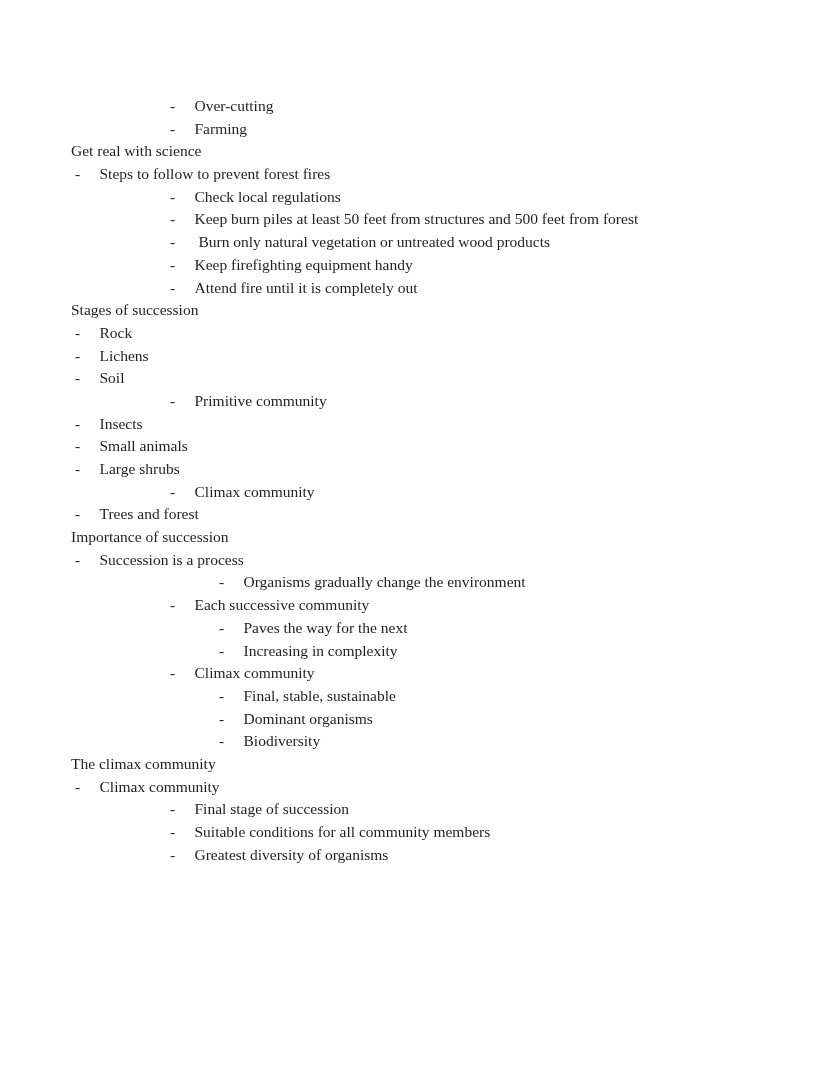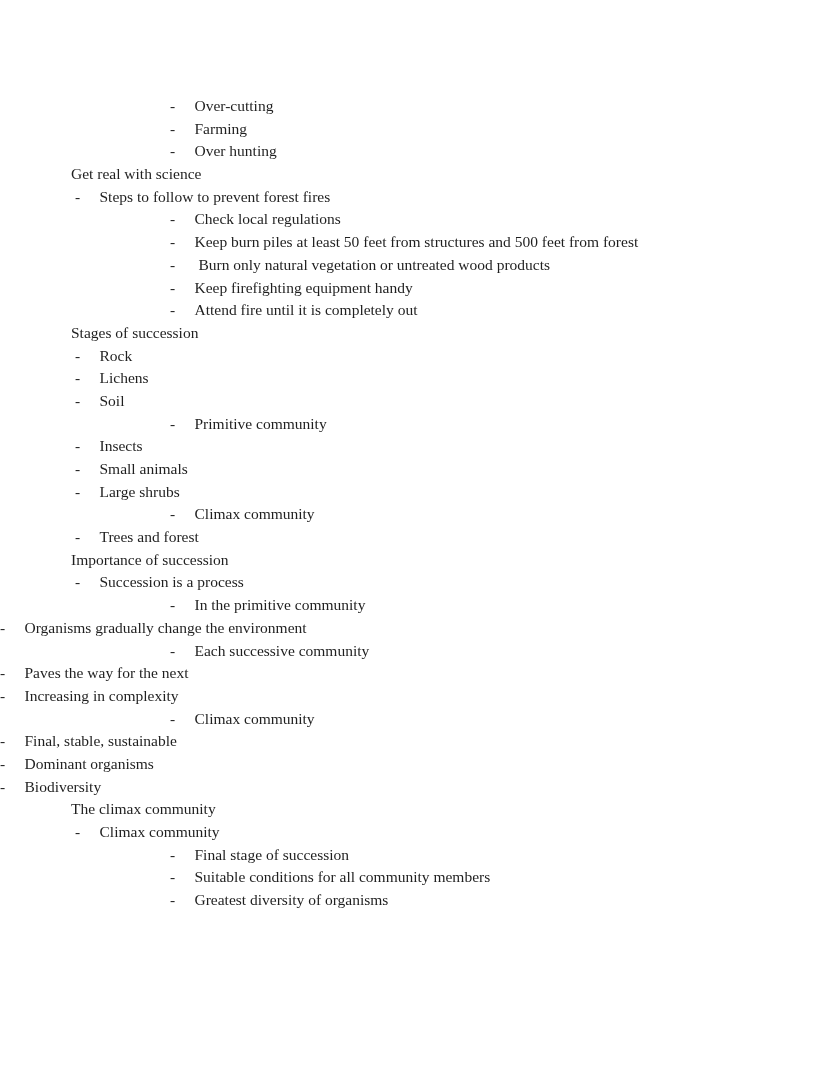--- a/index.html
+++ b/index.html
@@ -26,54 +26,52 @@
   .line {
     font-size: 15.5px;
     line-height: 22.68px;
     color: #1f1f1f;
     white-space: pre-wrap;
     box-sizing: border-box;
   }
   .lv0 { padding-left: 71px; }
   .lv1 { padding-left: 75px; }
   .lv2 { padding-left: 170px; }
-  .lv3 { }
+  .lv3 { padding-left: 219px; }
   .marker {
     display: inline-block;
     width: 24.5px;
   }
 </style>
 </head>
 <body>
 
 <div class="page">
   <div class="doc-body">
       <div class="line lv2"><span class="marker">-</span><span>Over-cutting</span></div>
       <div class="line lv2"><span class="marker">-</span><span>Farming</span></div>
-      <div class="line lv2"><span class="marker">-</span><span>Over hunting</span></div>
       <div class="line lv0"><span>Get real with science</span></div>
       <div class="line lv1"><span class="marker">-</span><span>Steps to follow to prevent forest fires</span></div>
       <div class="line lv2"><span class="marker">-</span><span>Check local regulations</span></div>
       <div class="line lv2"><span class="marker">-</span><span>Keep burn piles at least 50 feet from structures and 500 feet from forest</span></div>
       <div class="line lv2"><span class="marker">-</span><span> Burn only natural vegetation or untreated wood products</span></div>
       <div class="line lv2"><span class="marker">-</span><span>Keep firefighting equipment handy</span></div>
       <div class="line lv2"><span class="marker">-</span><span>Attend fire until it is completely out</span></div>
       <div class="line lv0"><span>Stages of succession</span></div>
       <div class="line lv1"><span class="marker">-</span><span>Rock</span></div>
       <div class="line lv1"><span class="marker">-</span><span>Lichens</span></div>
       <div class="line lv1"><span class="marker">-</span><span>Soil</span></div>
       <div class="line lv2"><span class="marker">-</span><span>Primitive community</span></div>
       <div class="line lv1"><span class="marker">-</span><span>Insects</span></div>
       <div class="line lv1"><span class="marker">-</span><span>Small animals</span></div>
       <div class="line lv1"><span class="marker">-</span><span>Large shrubs</span></div>
       <div class="line lv2"><span class="marker">-</span><span>Climax community</span></div>
       <div class="line lv1"><span class="marker">-</span><span>Trees and forest</span></div>
       <div class="line lv0"><span>Importance of succession</span></div>
       <div class="line lv1"><span class="marker">-</span><span>Succession is a process</span></div>
-      <div class="line lv2"><span class="marker">-</span><span>In the primitive community</span></div>
       <div class="line lv3"><span class="marker">-</span><span>Organisms gradually change the environment</span></div>
       <div class="line lv2"><span class="marker">-</span><span>Each successive community</span></div>
       <div class="line lv3"><span class="marker">-</span><span>Paves the way for the next</span></div>
       <div class="line lv3"><span class="marker">-</span><span>Increasing in complexity</span></div>
       <div class="line lv2"><span class="marker">-</span><span>Climax community</span></div>
       <div class="line lv3"><span class="marker">-</span><span>Final, stable, sustainable</span></div>
       <div class="line lv3"><span class="marker">-</span><span>Dominant organisms</span></div>
       <div class="line lv3"><span class="marker">-</span><span>Biodiversity</span></div>
       <div class="line lv0"><span>The climax community</span></div>
       <div class="line lv1"><span class="marker">-</span><span>Climax community</span></div>

